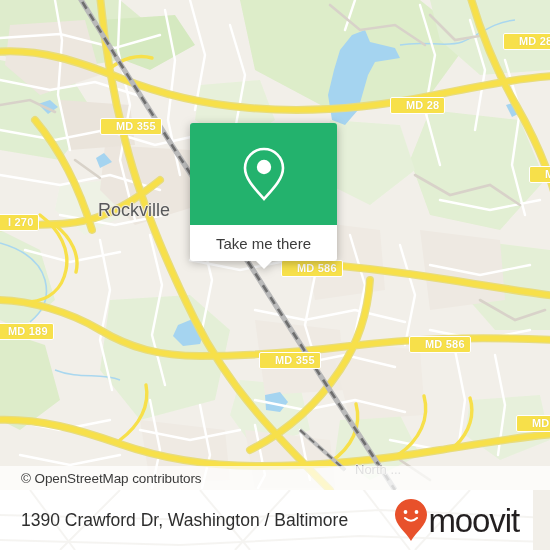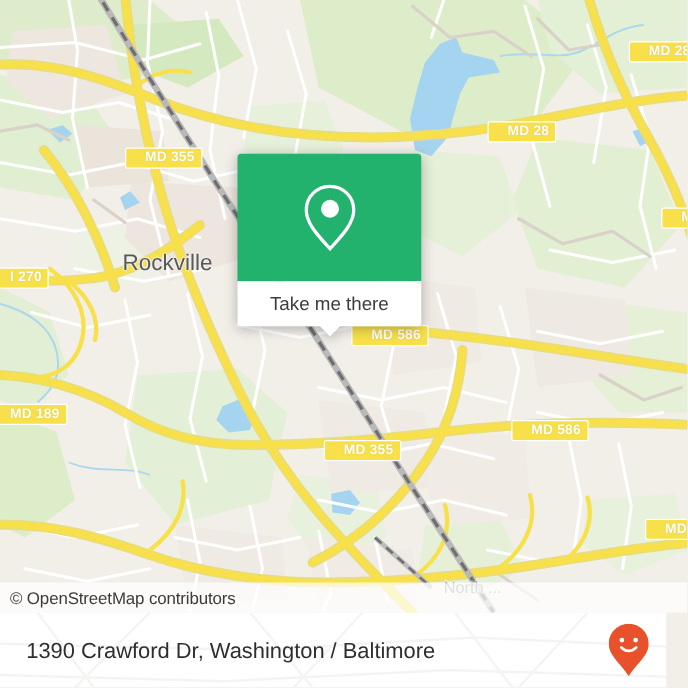--- a/index.html
+++ b/index.html
@@ -34,21 +34,21 @@
   .attribution {
     position: absolute;
     left: 0;
     top: 466px;
     height: 24px;
     width: 550px;
     display: flex;
     align-items: center;
     background: rgba(255,255,255,0.72);
     box-sizing: border-box;
-    padding-left: 8px;
+    padding-left: 21px;
     z-index: 30;
   }
   .attribution span {
     font-size: 13.5px;
     color: #3b3b3b;
     letter-spacing: -0.1px;
   }
 
   
   .popup {
@@ -374,16 +374,17 @@
 
     <div class="address">1390 Crawford Dr, Washington / Baltimore</div>
 
     <div class="brand">
       <svg width="32" height="42" viewBox="0 0 32 42">
         <path d="M16 0 C7.2 0 0 7.2 0 16 C0 26 11 33 16 42 C21 33 32 26 32 16 C32 7.2 24.8 0 16 0 Z" fill="#e8512b"></path>
         <circle cx="10.5" cy="13" r="1.9" fill="#ffffff"></circle>
         <circle cx="21.5" cy="13" r="1.9" fill="#ffffff"></circle>
         <path d="M10 19 Q16 24.5 22 19" stroke="#ffffff" stroke-width="2.1" fill="none" stroke-linecap="round"></path>
       </svg>
+      <span class="brand-name">moovit</span>
     </div>
   </div>
 
 </div>
 
 </body></html>

